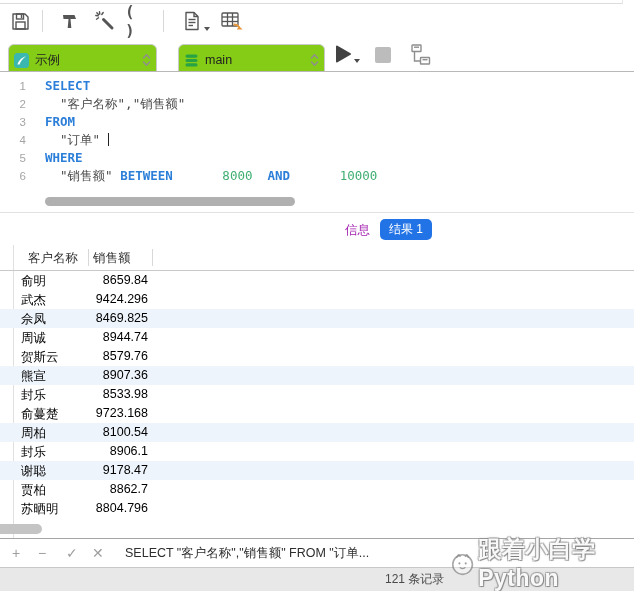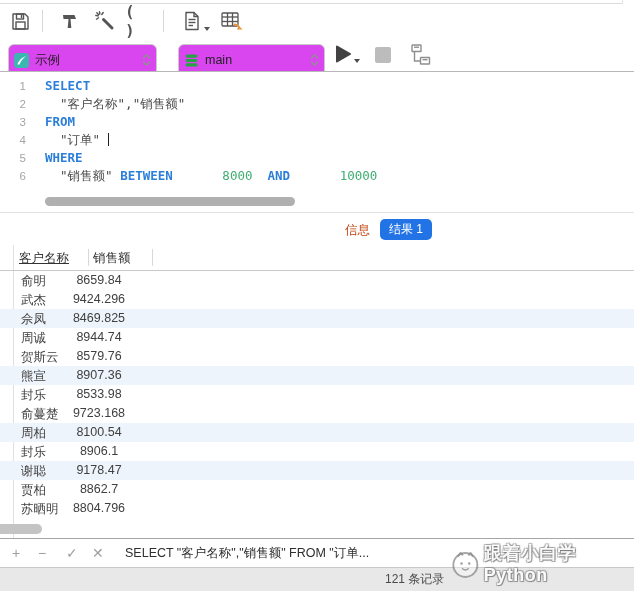--- a/index.html
+++ b/index.html
@@ -13,21 +13,21 @@
   
   .toolbar1{position:absolute;top:4px;left:0;right:0;height:34px;display:flex;align-items:center;background:#fff;}
   .tbtn{width:28px;height:28px;display:flex;align-items:center;justify-content:center;position:relative;}
   .tsep{width:1px;height:22px;background:#d8d8d8;margin:0 2px;}
   .paren-glyph{font-size:16px;font-weight:bold;color:#555;font-family:"DejaVu Sans Mono",monospace;letter-spacing:1px;}
   .doc-caret{position:absolute;right:-4px;bottom:4px;width:0;height:0;
              border-left:3.5px solid transparent;border-right:3.5px solid transparent;border-top:4px solid #555;}
 
   
   .toolbar2{position:absolute;top:38px;left:0;right:0;height:33px;background:#fff;}
-  .dropdown{position:absolute;top:6px;height:32px;border:1px solid #c9c9c9;border-radius:6px;background:#d946ef;
+  .dropdown{position:absolute;top:6px;height:32px;border:1px solid #c9c9c9;border-radius:6px;background:#84cc16;
             display:flex;align-items:center;padding:0 5px;box-sizing:border-box;box-shadow:0 1px 1px rgba(0,0,0,0.04);}
   .dd-label{margin-left:6px;font-size:12.5px;color:#222;flex:1;}
   .run-caret{position:absolute;left:354px;top:21px;width:0;height:0;
              border-left:3.5px solid transparent;border-right:3.5px solid transparent;border-top:4.5px solid #4a4a4a;}
   .stop-btn{position:absolute;left:375px;top:9px;width:16px;height:16px;background:#bcbcbc;border-radius:2px;}
 
   
   .editor{position:absolute;top:71px;left:0;right:0;height:121px;border-top:1px solid #b8b8b8;background:#fff;
           font-family:"DejaVu Sans Mono",monospace;font-size:12.5px;}
   .gutter{position:absolute;left:0;top:0;width:26px;padding-top:5px;text-align:right;}
@@ -40,50 +40,50 @@
   .tok-pl{color:#4d4d4d;}
   .caret{display:inline-block;width:1.5px;height:13px;background:#222;vertical-align:-2px;}
 
   
   .hscroll{position:absolute;top:192px;left:0;right:0;height:20px;background:#fff;}
   .hthumb{position:absolute;left:45px;top:5px;width:250px;height:9px;border-radius:5px;background:#b0b0b0;}
 
   
   .tabbar{position:absolute;top:212px;left:0;right:0;height:32px;background:#fff;
           border-top:1px solid #e2e2e2;border-bottom:1px solid #cdcdcd;box-sizing:content-box;}
-  .tab-info{position:absolute;left:345px;top:9px;font-size:12.5px;color:#c2410c;}
+  .tab-info{position:absolute;left:345px;top:9px;font-size:12.5px;color:#a21caf;}
   .tab-result{position:absolute;left:380px;top:6px;height:21px;line-height:21px;padding:0 9px;border-radius:5px;
               background:#2273e6;color:#fff;font-size:12px;}
 
   
   .grid{position:absolute;top:245px;left:0;right:0;height:293px;background:#fff;border-bottom:1px solid #a6a6a6;}
   .grid-gutter{position:absolute;left:0;top:0;bottom:0;width:13px;border-right:1px solid #e0e0e0;}
   .grid-header{position:relative;height:25px;border-bottom:1px solid #c9c9c9;font-size:12.5px;color:#333;font-weight:500;}
-  .hname{position:absolute;left:19px;top:5px;text-decoration:underline;}
+  .hname{position:absolute;left:28px;top:5px;}
   .hval{position:absolute;left:93px;top:5px;}
   .hsep{position:absolute;top:4px;width:1px;height:17px;background:#d8d8d8;}
-  .grid-row{position:relative;height:19px;font-size:12.5px;color:#404040;}
+  .grid-row{position:relative;height:19px;font-size:12.5px;color:#000000;}
   .grid-row.striped{background:#eef4fb;}
   .cell.name{position:absolute;left:21px;top:2px;}
-  .cell.value{position:absolute;left:50px;width:98px;top:2px;text-align:center;}
+  .cell.value{position:absolute;left:50px;width:98px;top:2px;text-align:right;}
   .gthumb{position:absolute;left:0;bottom:4px;width:42px;height:10px;background:#c4c4c4;border-radius:0 5px 5px 0;}
 
   
   .status1{position:absolute;top:539px;left:0;right:0;height:28px;background:#fff;}
   .sicon{position:absolute;top:0;height:28px;line-height:28px;font-size:14px;color:#9e9e9e;}
   .sql-preview{position:absolute;left:125px;top:0;height:28px;line-height:28px;font-size:12.5px;color:#2e2e2e;white-space:nowrap;}
   .runtime{position:absolute;left:437px;top:0;height:28px;line-height:28px;font-size:10px;color:#2e2e2e;white-space:nowrap;margin-top:34px;}
 
   
   .countbar{position:absolute;top:567px;left:0;right:0;height:24px;background:#e8e8e8;border-top:1px solid #c8c8c8;box-sizing:border-box;}
   .count-text{position:absolute;left:385px;top:0;height:35px;line-height:23px;font-size:12px;color:#4a4a4a;}
 
   
   .watermark{position:absolute;left:450px;top:544px;height:38px;display:flex;align-items:center;gap:3px;z-index:10;pointer-events:none;}
-  .wm-text{font-size:18px;font-weight:bold;color:rgba(255,255,255,0.95);letter-spacing:0.5px;
+  .wm-text{font-size:23px;font-weight:bold;color:rgba(255,255,255,0.95);letter-spacing:0.5px;
            text-shadow:1px 1px 0 rgba(110,110,110,.65),-1px -1px 0 rgba(150,150,150,.5),
                        1px -1px 0 rgba(130,130,130,.5),-1px 1px 0 rgba(130,130,130,.5),0 0 3px rgba(100,100,100,.4);}
 </style>
 </head>
 <body>
 
 <div class="window">
 
   <div class="top-hairline"></div>
   <div class="pane-divider"></div>

